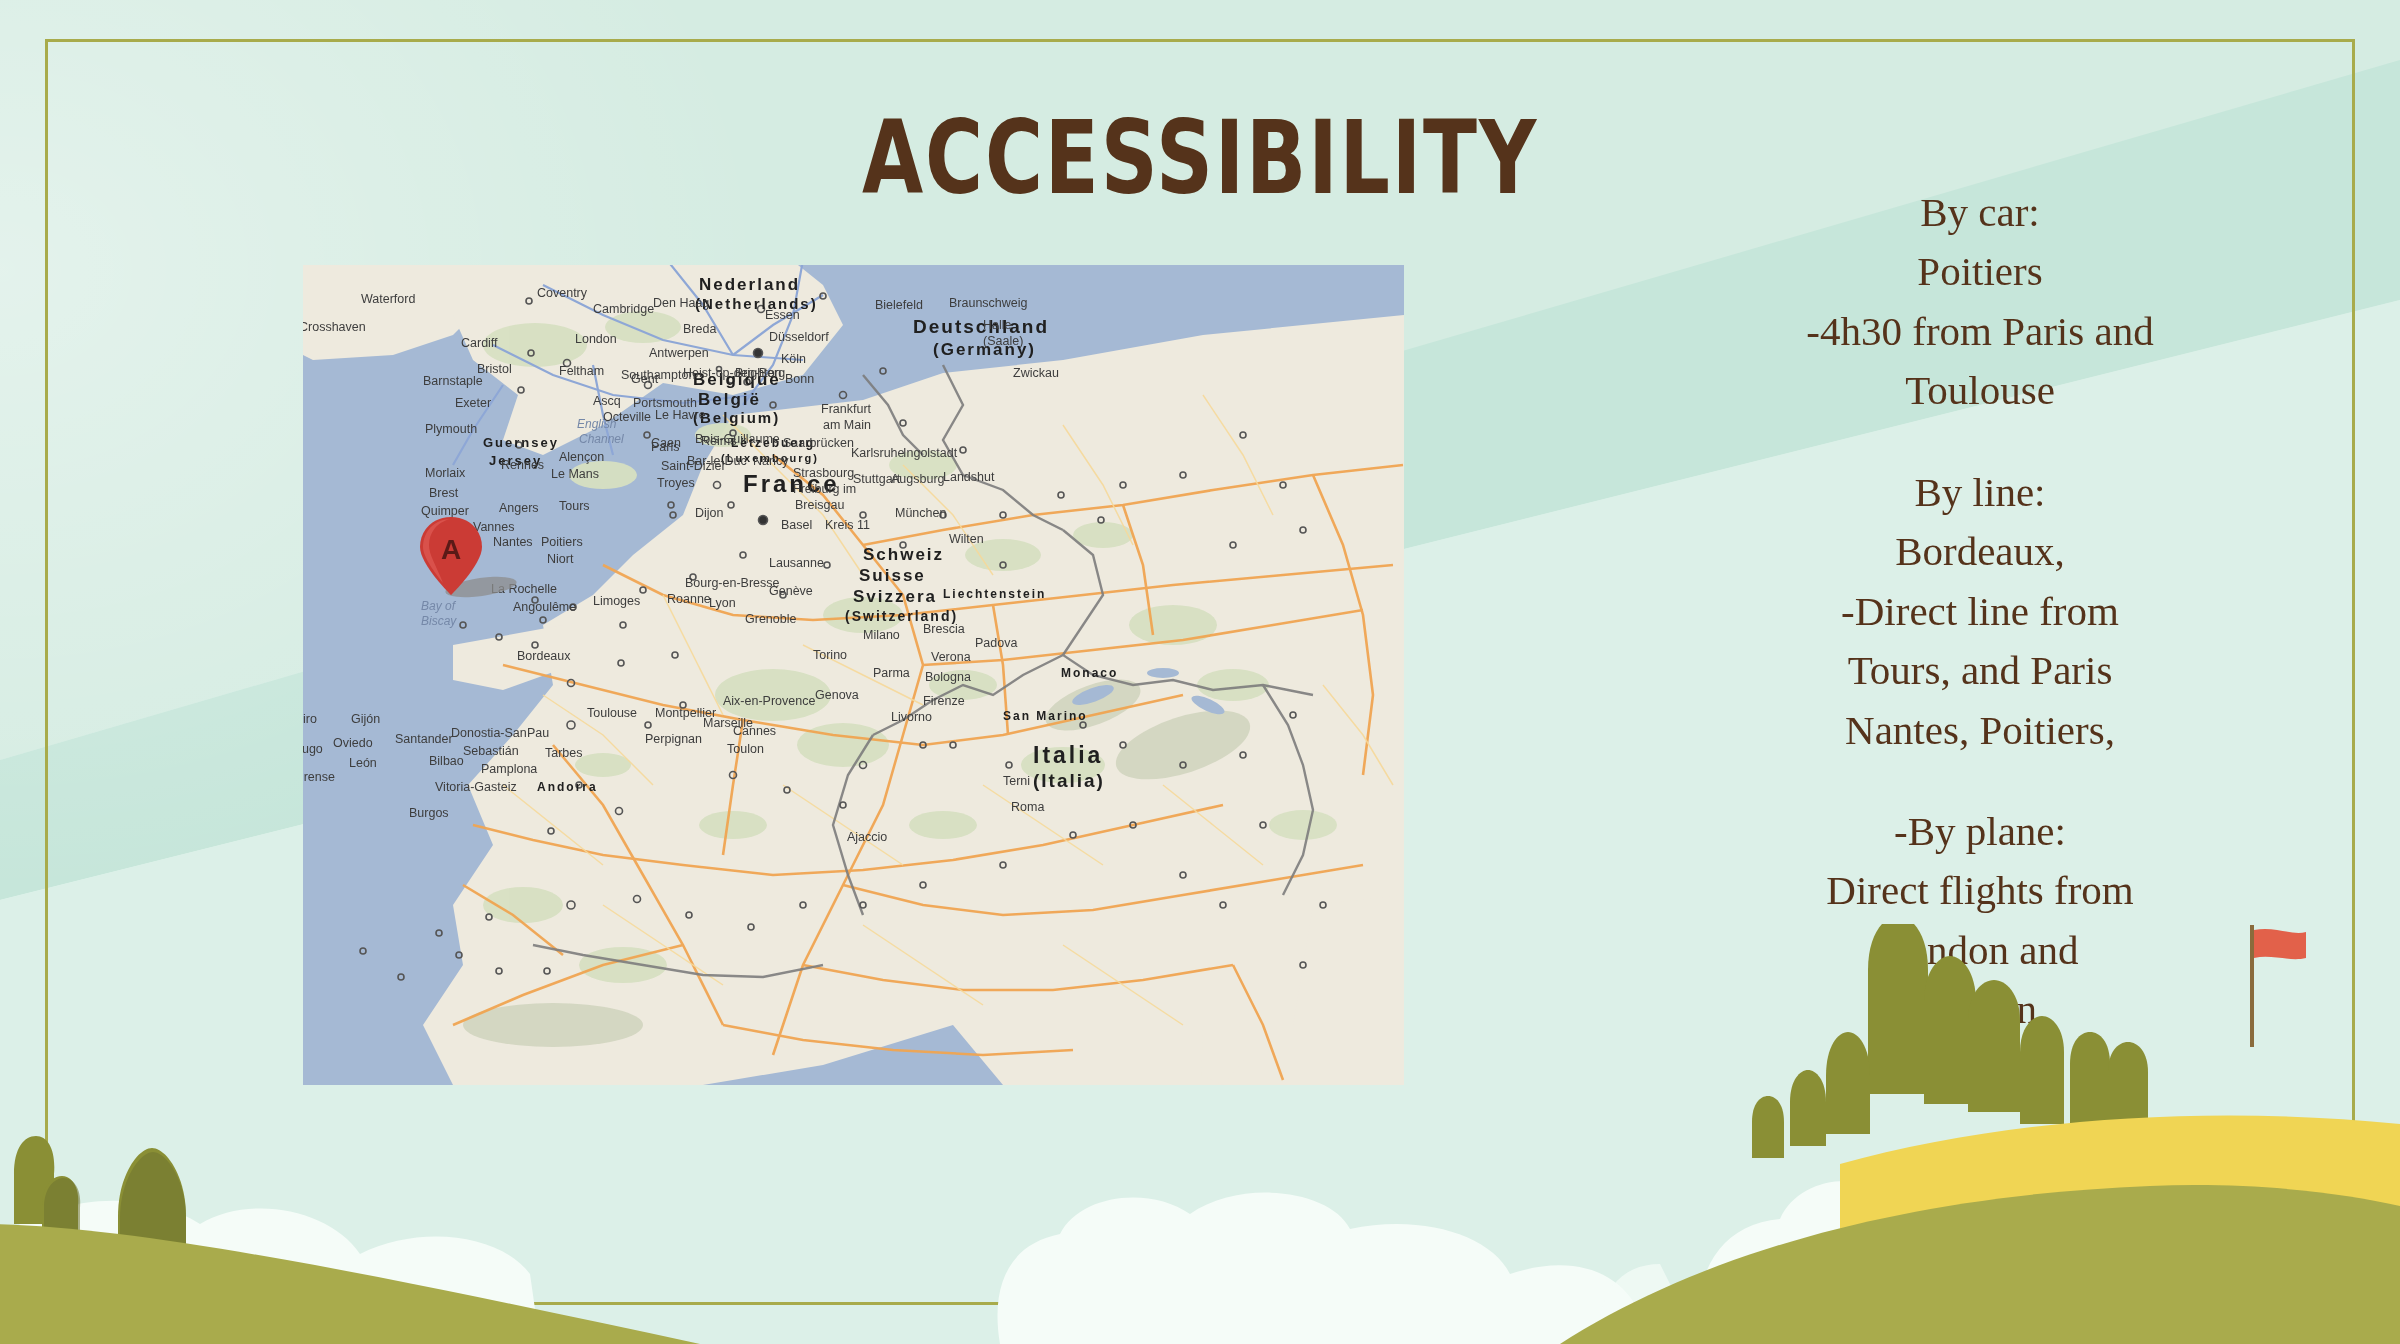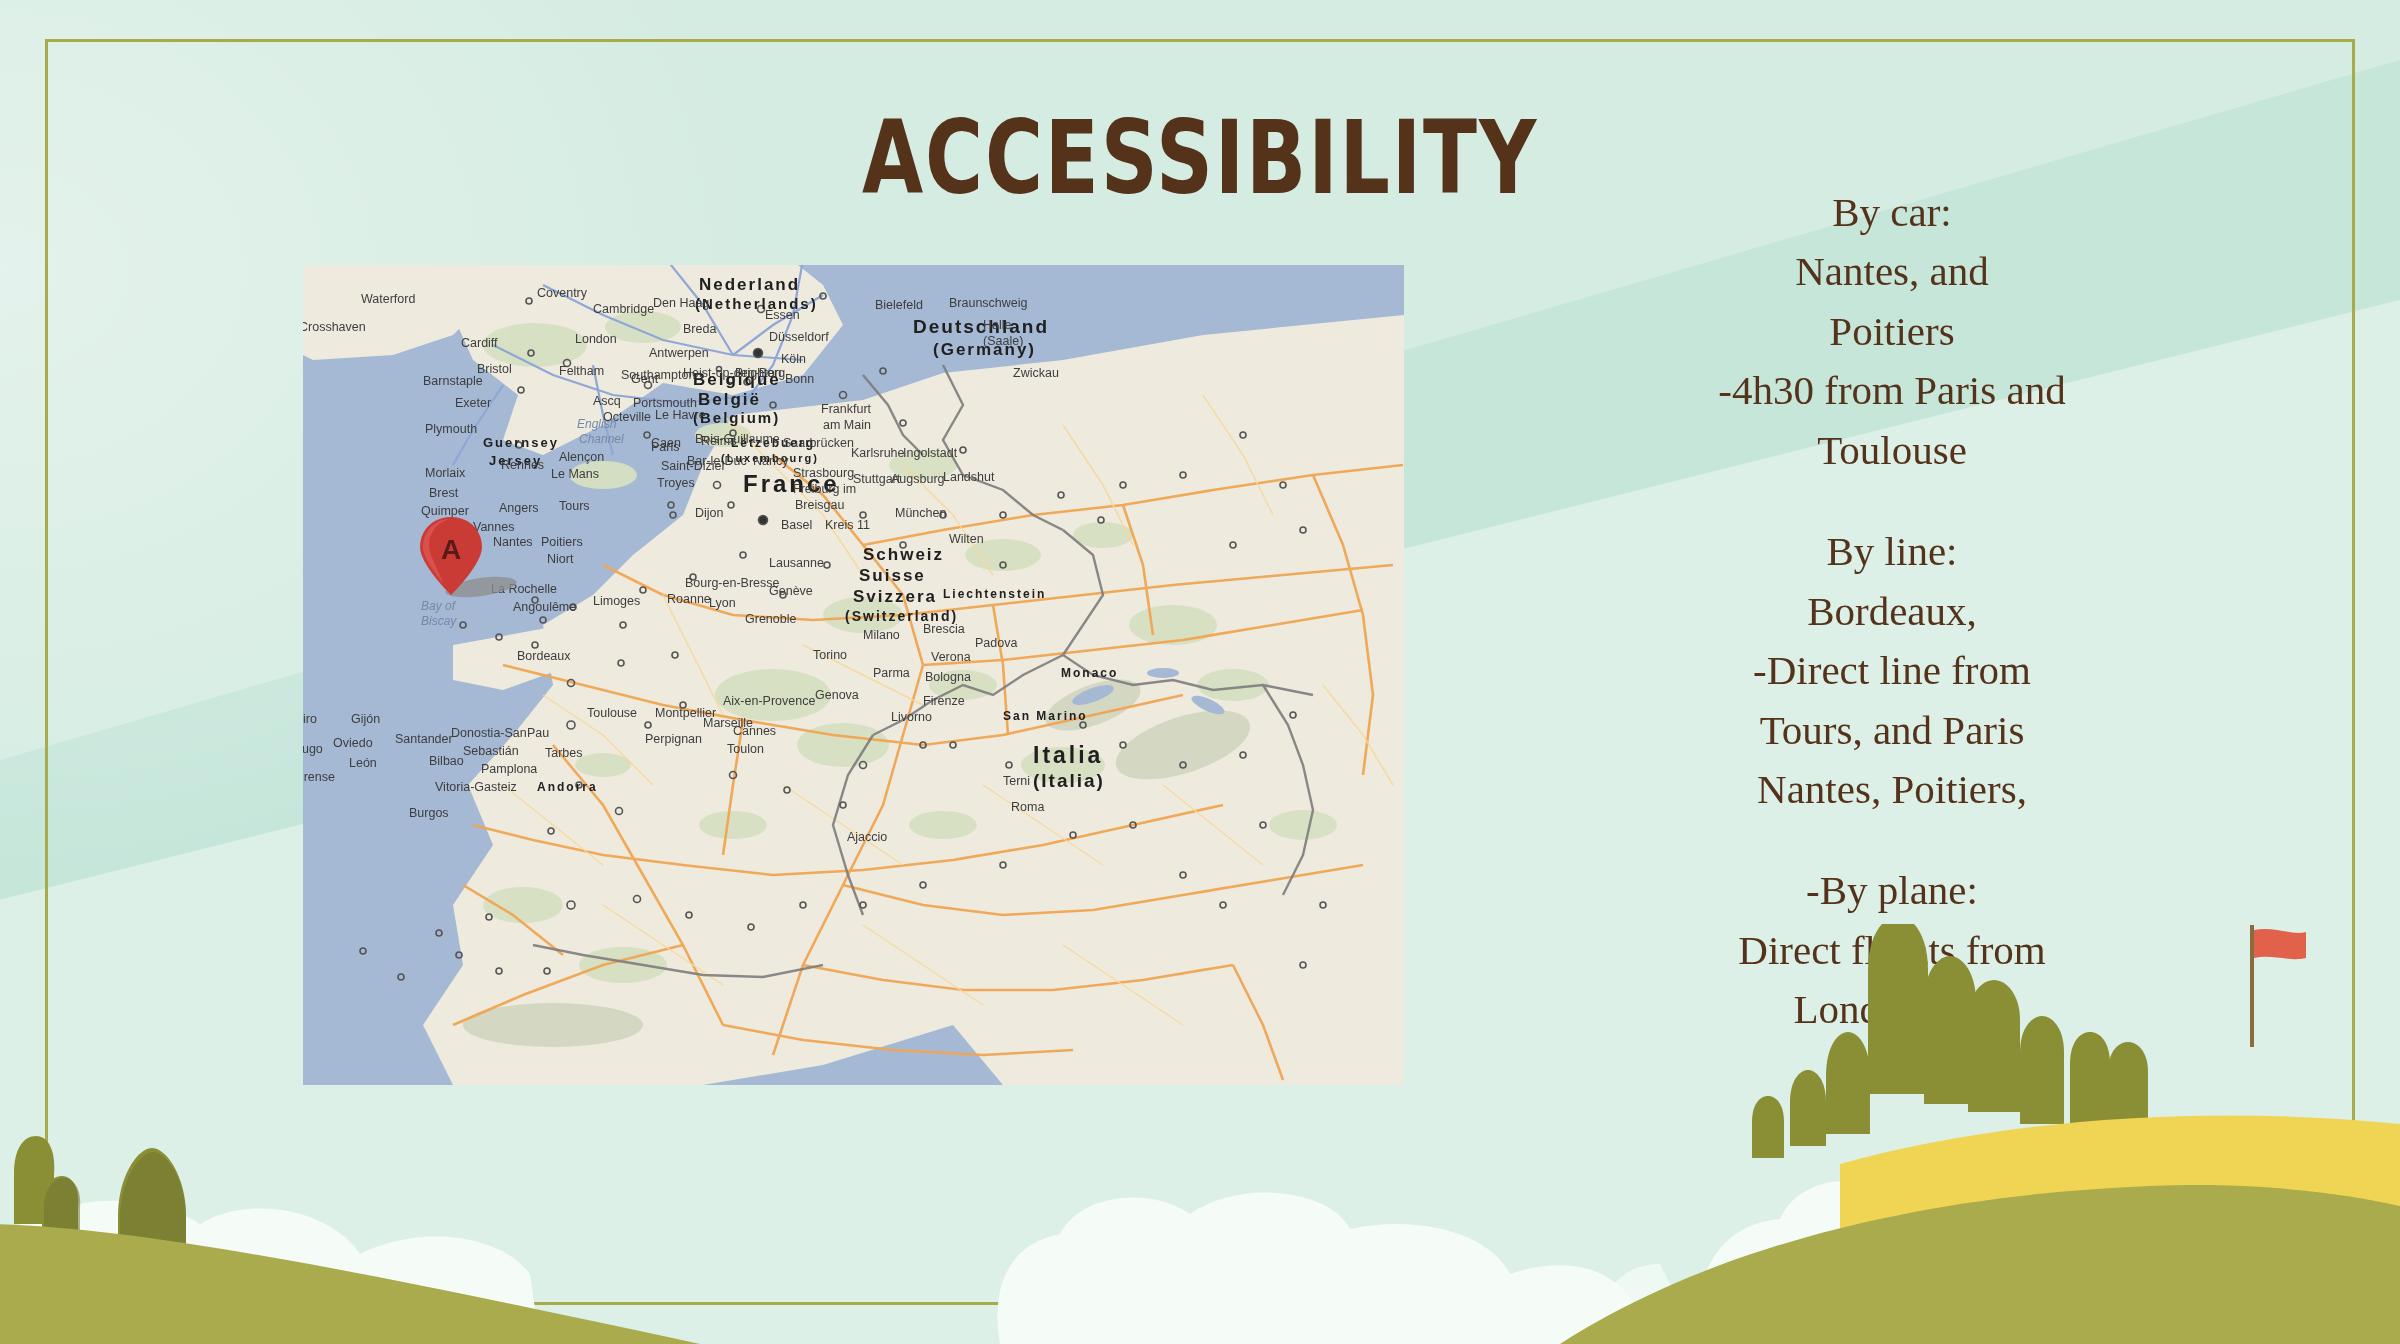--- a/index.html
+++ b/index.html
@@ -32,21 +32,21 @@
     white-space:nowrap;
   }
 
   
   .map-wrap{position:absolute;left:303px;top:265px;width:1101px;height:820px;
     overflow:hidden;background:#e9e5dc;box-shadow:0 0 0 0 rgba(0,0,0,0);}
   .map-wrap svg{display:block;}
 
   
   .info{
-    position:absolute;left:1647px;top:183px;width:490px;
+    position:absolute;left:1735px;top:183px;width:490px;
     text-align:center;color:#55331b;
     font-family:"Liberation Serif",serif;
     font-size:41px;line-height:1.45;
   }
   .info p{margin:0;}
   .info .gap{height:42px;}
 
   
   .scenery{position:absolute;left:0;bottom:0;width:2400px;height:420px;}
   .scenery svg{display:block;}
@@ -446,21 +446,20 @@
           <path d="M148,254 C132,254 120,266 120,282 C120,292 132,308 140,318
                    C133,300 126,290 126,280 C126,266 136,256 148,254 Z" fill="#e2605a" opacity=".6"></path>
           <text x="148" y="294" font-family="Liberation Sans, sans-serif" font-size="28" font-weight="bold" fill="#5a1a17" text-anchor="middle">A</text>
         </g>
       </g>
     </svg>
   </div>
 
   <div class="info">
     <p>By car:</p>
-    <p>Nantes, and</p>
     <p>Poitiers</p>
     <p>-4h30 from Paris and</p>
     <p>Toulouse</p>
 
     <div class="gap"></div>
 
     <p>By line:</p>
     <p>Bordeaux,</p>
     <p>-Direct line from</p>
     <p>Tours, and Paris</p>

